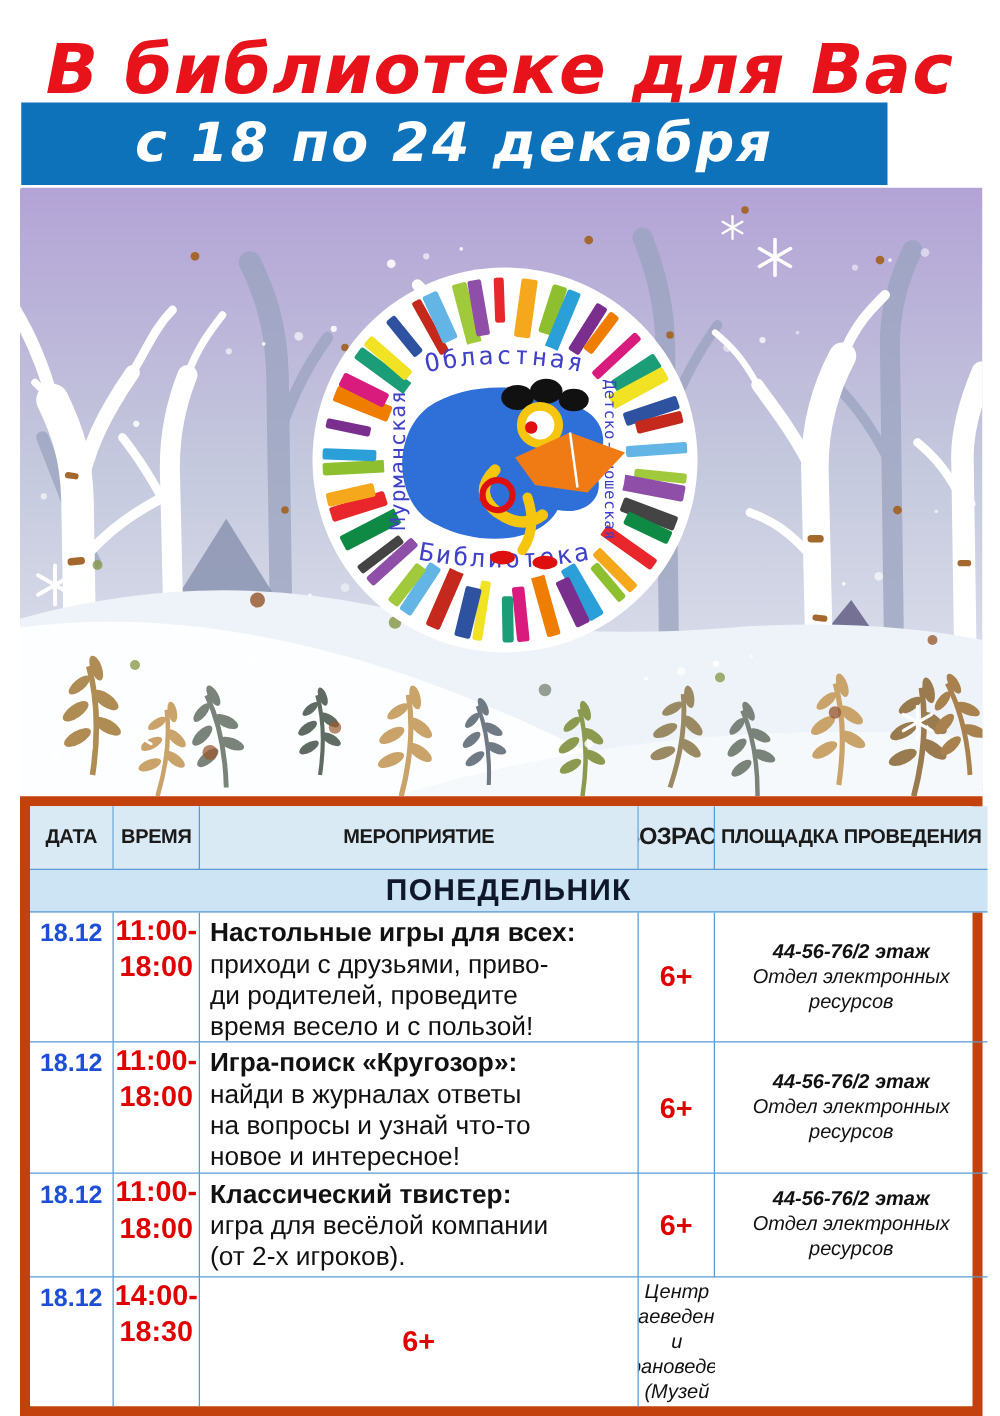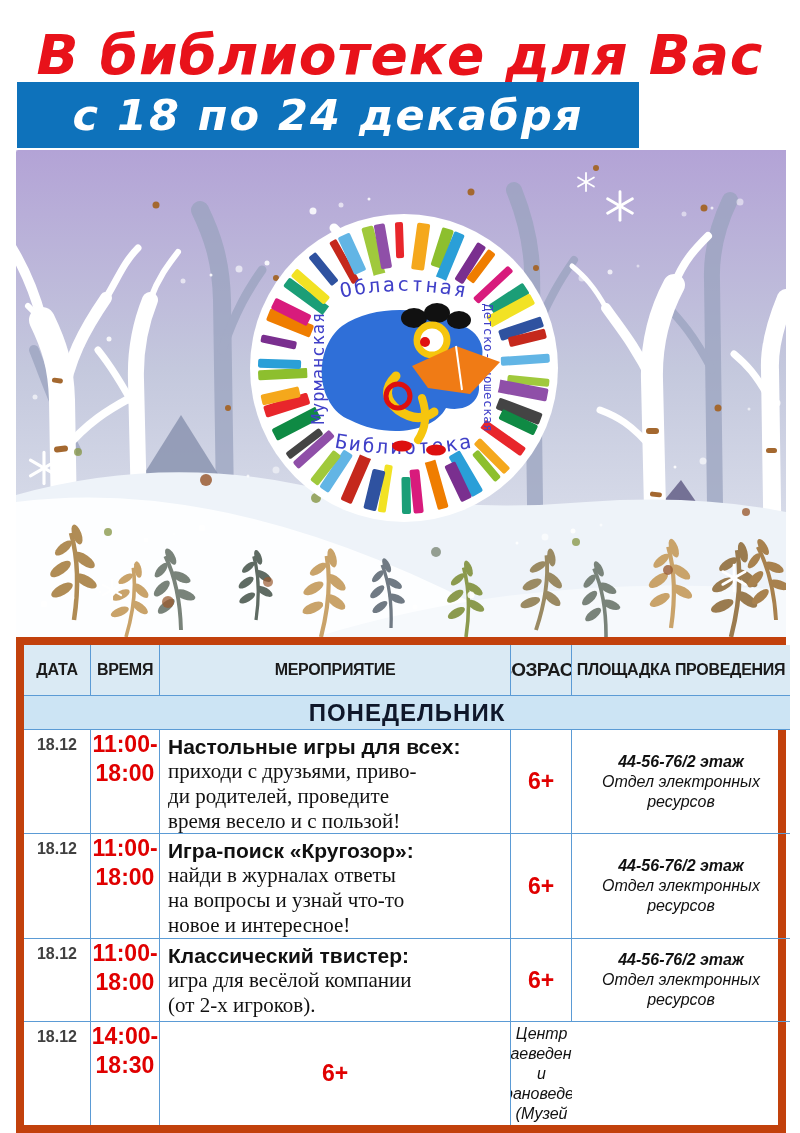--- a/index.html
+++ b/index.html
@@ -4,47 +4,47 @@
 <style>
   html,body{margin:0;padding:0;background:#ffffff;}
   .page{position:relative;width:800px;height:1133px;background:#ffffff;overflow:hidden;
         font-family:"Liberation Sans","DejaVu Sans",sans-serif;}
 
   .main-title{position:absolute;top:0;left:0;right:0;height:80px;margin:15px;
       display:flex;align-items:center;justify-content:center;
       color:#e8121a;font-size:55px;font-weight:bold;font-style:italic;
       letter-spacing:1px;font-family:"DejaVu Sans",sans-serif;}
 
-  .banner{position:absolute;left:17px;top:82px;width:622px;height:66px;background:#0e72bb;
+  .banner{position:absolute;left:17px;top:82px;width:693px;height:66px;background:#0e72bb;
       display:flex;align-items:center;justify-content:center;}
   .banner span{color:#ffffff;font-size:43px;font-weight:bold;font-style:italic;
       letter-spacing:2px;font-family:"DejaVu Sans",sans-serif;}
 
   .illustration{position:absolute;left:16px;top:150px;width:770px;height:487px;}
 
   .tbl{position:absolute;left:16px;top:637px;width:770px;box-sizing:border-box;
       border:8px solid #c2410c;background:#ffffff;
       display:grid;
       grid-template-columns:67px 69px 351px 61px 218px;
       grid-template-rows:51px 34px 104px 105px 83px 103px;}
   .cell{box-sizing:border-box;border-right:1px solid #5b9bd5;border-bottom:1px solid #5b9bd5;
       overflow:hidden;}
   .cell.last-col{border-right:none;}
   .cell.last-row{border-bottom:none;}
   .hcell{background:#daeaf4;display:flex;align-items:center;justify-content:center;
       font-weight:bold;font-size:16px;color:#1a1a1a;letter-spacing:-0.3px;text-align:center;}
   .hcell.narrow{font-size:19px;letter-spacing:-0.6px;}
   .section-cell{grid-column:1/-1;background:#cce4f4;display:flex;align-items:center;justify-content:center;
       color:#0f172a;font-weight:bold;font-size:24px;letter-spacing:1px;}
-  .date-cell{color:#404040;font-weight:bold;font-size:16px;text-align:center;padding-top:6px;}
+  .date-cell{color:#1d4ed8;font-weight:bold;font-size:20px;text-align:center;padding-top:6px;}
   .time-cell{color:#e00000;font-weight:bold;font-size:23px;text-align:center;
       line-height:29px;white-space:pre-line;}
   .event-cell{padding:4px 6px 17px 8px;color:#111111;font-size:21px;line-height:25px;}
   .event-title{font-weight:bold;}
-  .event-desc{white-space:pre-line;font-family:Liberation Serif, serif;}
+  .event-desc{white-space:pre-line;}
   .age-cell{color:#e00000;font-weight:bold;font-size:23px;display:flex;align-items:center;justify-content:center;}
   .venue-cell{display:flex;flex-direction:column;align-items:center;justify-content:center;
       font-size:16px;line-height:20px;color:#111111;text-align:center;padding:2px;font-style:italic;}
   .venue-title{font-weight:bold;}
   .venue-rest{white-space:pre-line;}
 </style>
 </head>
 <body>
 
 <div class="page">

